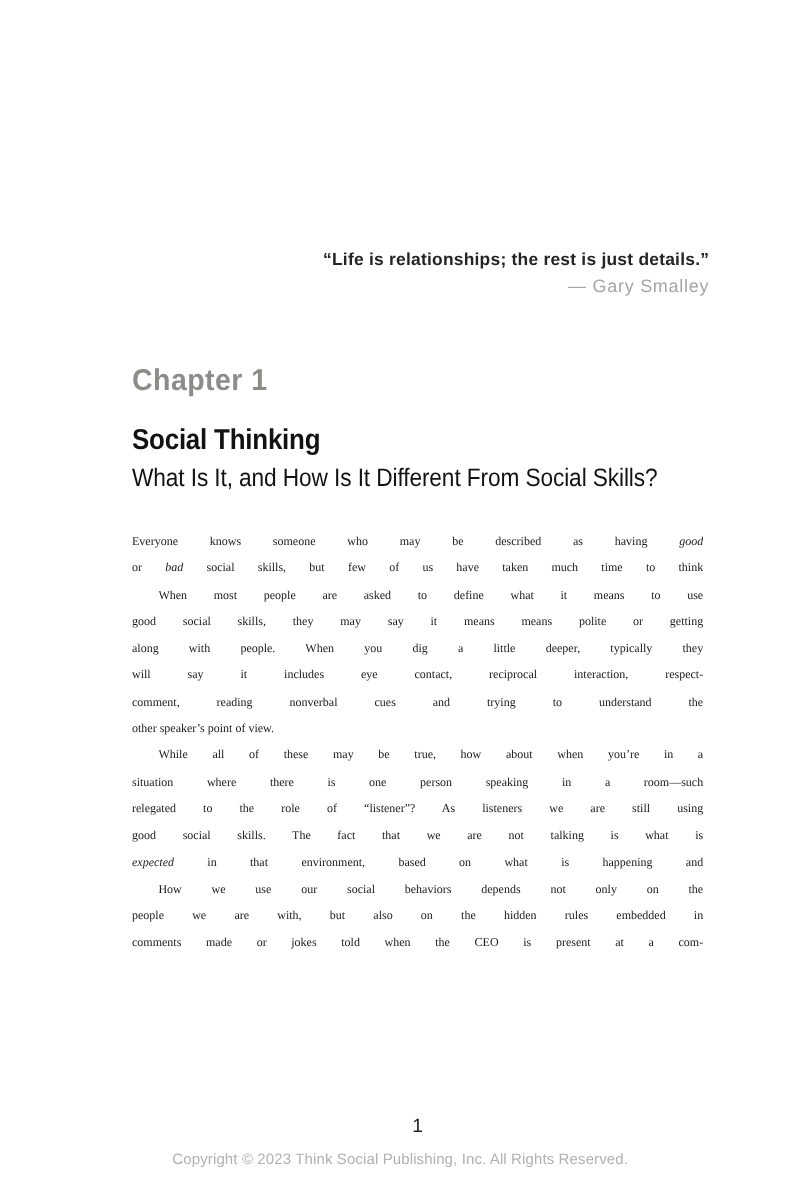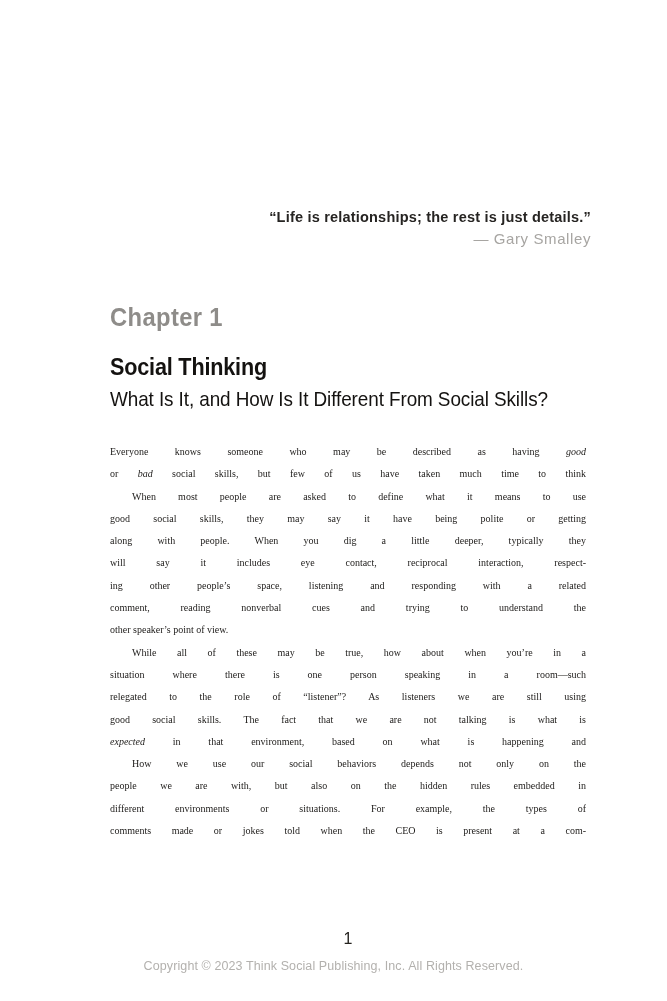--- a/index.html
+++ b/index.html
@@ -135,38 +135,36 @@
 
   <h2 class="subtitle">What Is It, and How Is It Different From Social Skills?</h2>
 
   <div class="body-text">
       <div class="para">
         <div class="line"><span>Everyone knows someone who may be described as having </span><em>good</em></div>
         <div class="line"><span>or </span><em>bad</em><span> social skills, but few of us have taken much time to think</span></div>
       </div>
       <div class="para indent">
         <div class="line"><span>When most people are asked to define what it means to use</span></div>
-        <div class="line"><span>good social skills, they may say it have being polite or getting</span></div>
+        <div class="line"><span>good social skills, they may say it means means polite or getting</span></div>
         <div class="line"><span>along with people. When you dig a little deeper, typically they</span></div>
         <div class="line"><span>will say it includes eye contact, reciprocal interaction, respect-</span></div>
-        <div class="line"><span>ing other people’s space, listening and responding with a related</span></div>
         <div class="line"><span>comment, reading nonverbal cues and trying to understand the</span></div>
         <div class="line lastline"><span>other speaker’s point of view.</span></div>
       </div>
       <div class="para indent">
         <div class="line"><span>While all of these may be true, how about when you’re in a</span></div>
         <div class="line"><span>situation where there is one person speaking in a room—such</span></div>
         <div class="line"><span>relegated to the role of “listener”? As listeners we are still using</span></div>
         <div class="line"><span>good social skills. The fact that we are not talking is what is</span></div>
         <div class="line"><em>expected</em><span> in that environment, based on what is happening and</span></div>
       </div>
       <div class="para indent">
         <div class="line"><span>How we use our social behaviors depends not only on the</span></div>
         <div class="line"><span>people we are with, but also on the hidden rules embedded in</span></div>
-        <div class="line"><span>different environments or situations. For example, the types of</span></div>
         <div class="line"><span>comments made or jokes told when the CEO is present at a com-</span></div>
       </div>
     </div>
 
   <div class="page-number">1</div>
 
   <div class="copyright">Copyright © 2023 Think Social Publishing, Inc. All Rights Reserved.</div>
 
 </div>
 

